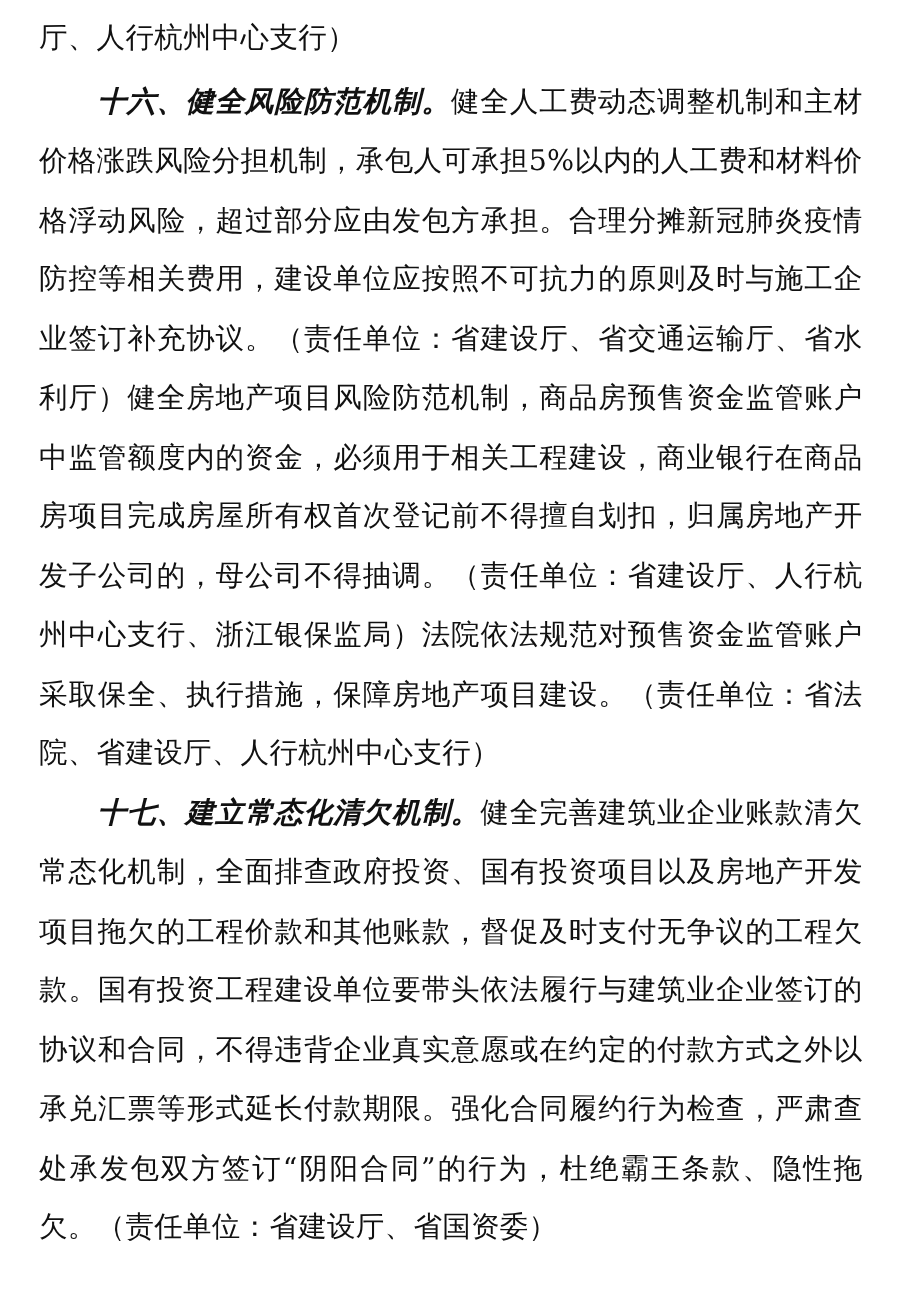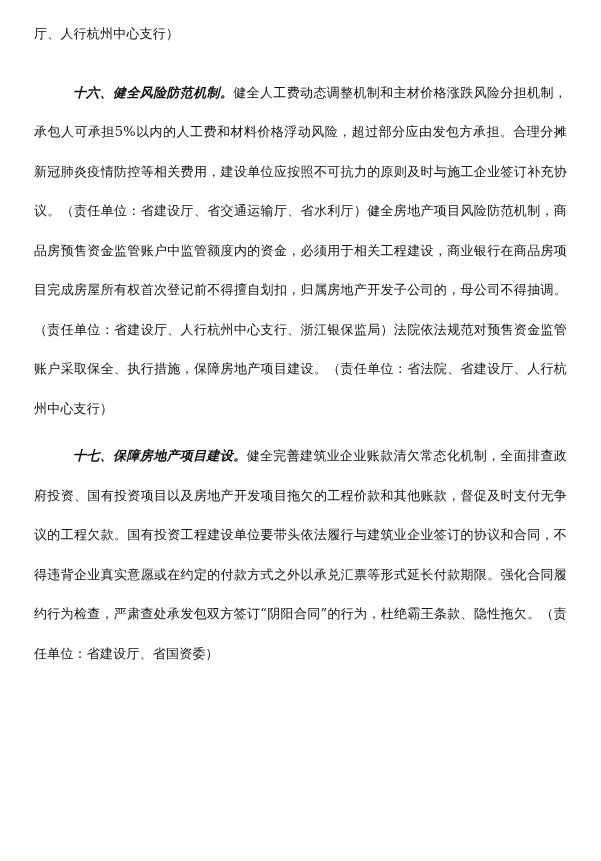--- a/index.html
+++ b/index.html
@@ -15,26 +15,26 @@
     overflow: hidden;
   }
   .page {
     width: 601px;
     height: 861px;
     position: relative;
     box-sizing: border-box;
     padding: 6px 26px 0 26px;
   }
   .para {
-    font-size: 13px;
+    font-size: 19px;
     line-height: 39.5px;
     text-align: justify;
     text-justify: inter-ideograph;
     letter-spacing: 0.2px;
-    margin: 8px;
+    margin: 0;
     text-indent: 0;
   }
   .para.cont {
     text-indent: 0;
   }
   .para.indent {
     text-indent: 39px;
   }
   .heading-run {
     font-weight: bold;
@@ -43,15 +43,15 @@
   .spacer-sm { height: 3px; }
 </style>
 </head>
 <body>
 
 <div class="page">
   <div id="paragraphs-container">
       <p class="para cont"><span>厅、人行杭州中心支行）</span></p>
       <div class="spacer-sm"></div>
       <p class="para indent"><span class="heading-run">十六、健全风险防范机制。</span><span>健全人工费动态调整机制和主材价格涨跌风险分担机制，承包人可承担5%以内的人工费和材料价格浮动风险，超过部分应由发包方承担。合理分摊新冠肺炎疫情防控等相关费用，建设单位应按照不可抗力的原则及时与施工企业签订补充协议。（责任单位：省建设厅、省交通运输厅、省水利厅）健全房地产项目风险防范机制，商品房预售资金监管账户中监管额度内的资金，必须用于相关工程建设，商业银行在商品房项目完成房屋所有权首次登记前不得擅自划扣，归属房地产开发子公司的，母公司不得抽调。（责任单位：省建设厅、人行杭州中心支行、浙江银保监局）法院依法规范对预售资金监管账户采取保全、执行措施，保障房地产项目建设。（责任单位：省法院、省建设厅、人行杭州中心支行）</span></p>
-      <p class="para indent"><span class="heading-run">十七、保障房地产项目建设。</span><span>健全完善建筑业企业账款清欠常态化机制，全面排查政府投资、国有投资项目以及房地产开发项目拖欠的工程价款和其他账款，督促及时支付无争议的工程欠款。国有投资工程建设单位要带头依法履行与建筑业企业签订的协议和合同，不得违背企业真实意愿或在约定的付款方式之外以承兑汇票等形式延长付款期限。强化合同履约行为检查，严肃查处承发包双方签订“阴阳合同”的行为，杜绝霸王条款、隐性拖欠。（责任单位：省建设厅、省国资委）</span></p>
+      <p class="para indent"><span class="heading-run">十七、建立常态化清欠机制。</span><span>健全完善建筑业企业账款清欠常态化机制，全面排查政府投资、国有投资项目以及房地产开发项目拖欠的工程价款和其他账款，督促及时支付无争议的工程欠款。国有投资工程建设单位要带头依法履行与建筑业企业签订的协议和合同，不得违背企业真实意愿或在约定的付款方式之外以承兑汇票等形式延长付款期限。强化合同履约行为检查，严肃查处承发包双方签订“阴阳合同”的行为，杜绝霸王条款、隐性拖欠。（责任单位：省建设厅、省国资委）</span></p>
     </div>
 </div>
 
 </body></html>

